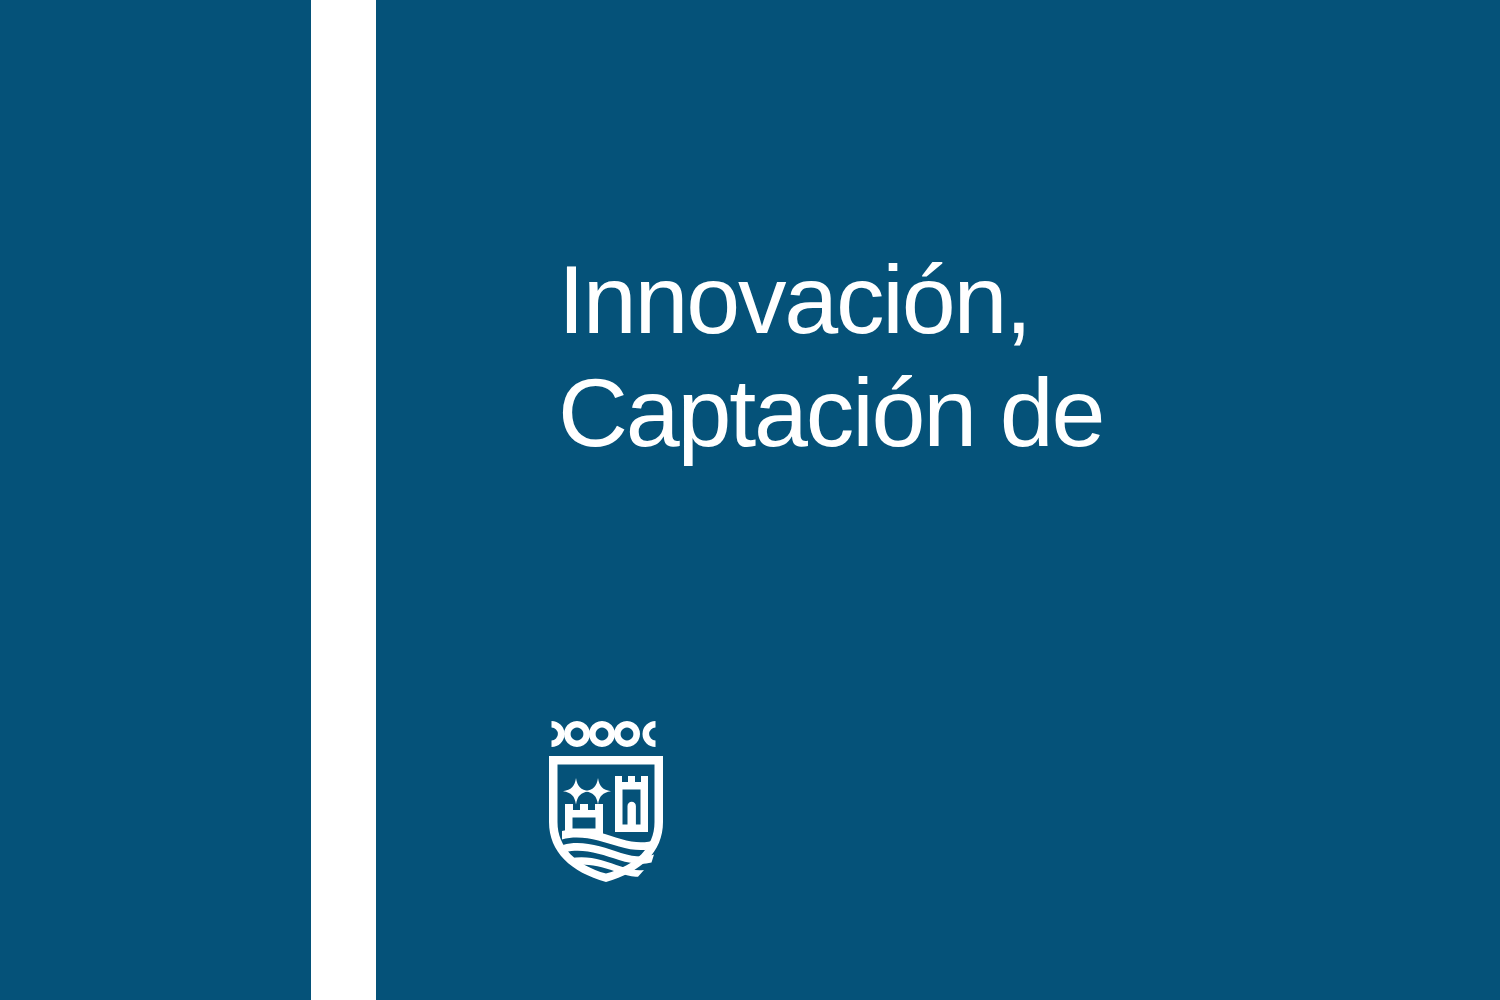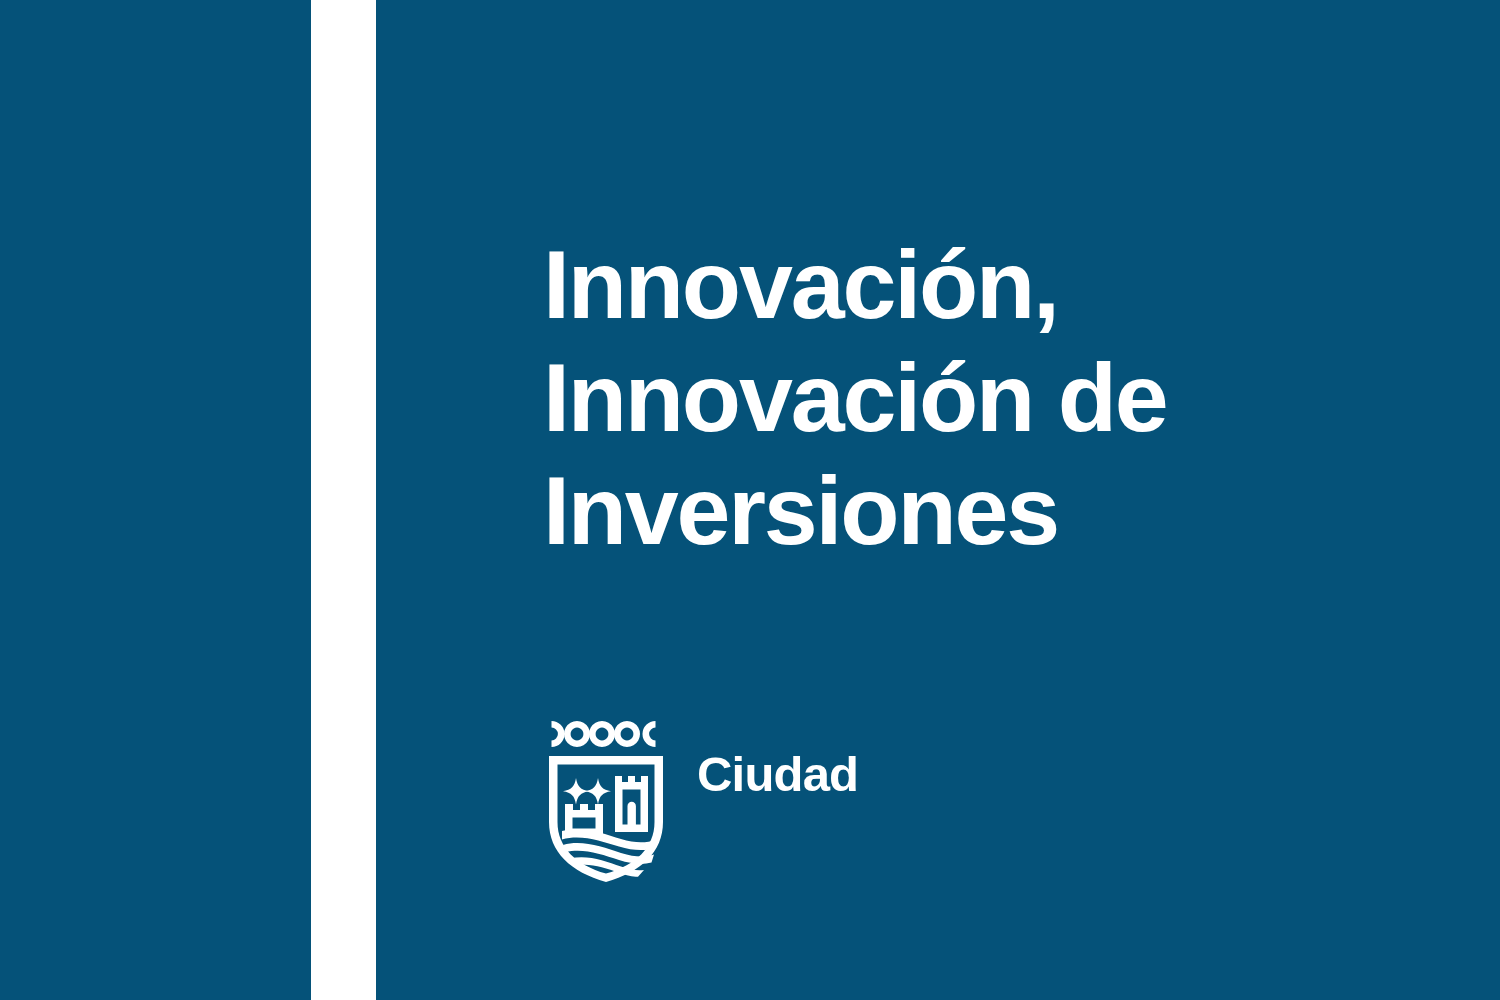--- a/index.html
+++ b/index.html
@@ -28,25 +28,25 @@
 
   
   .content {
     position: absolute;
     left: 543px;
     top: 228px;
     width: 900px;
   }
 
   .headline {
-    margin: 0;
+    margin: 15px;
     padding: 0;
     color: #ffffff;
     font-family: "Liberation Sans", sans-serif;
-    font-weight: 700;
+    font-weight: 400;
     font-size: 97px;
     line-height: 113px;
     letter-spacing: -2.2px;
     white-space: nowrap;
   }
   .headline .ln { display: block; }
 
   
   .logo-lockup {
     position: absolute;
@@ -78,22 +78,21 @@
 </head>
 <body>
 
 <div class="canvas">
 
   <div class="stripe"></div>
 
   <div class="content">
     <h1 class="headline">
       <span class="ln">Innovación,</span>
-      <span class="ln">Innovación de</span>
-      <span class="ln">Inversiones</span>
+      <span class="ln">Captación de</span>
     </h1>
   </div>
 
   <div class="logo-lockup">
 
     <div class="shield-wrap">
       <svg viewBox="0 0 126 165" xmlns="http://www.w3.org/2000/svg" aria-hidden="true">
         <g fill="#ffffff">
 
           <path d="M8.5 3.0 A13 13 0 0 1 8.5 29.0 L8.5 22.4 A6.4 6.4 0 0 0 8.5 9.6 Z"></path>
@@ -138,18 +137,17 @@
           "></path>
 
           <path d="M19 113 C38 107 60 115 78 121 C92 125.5 104 125 112 122 L112 130 C103 133 90 133 76 128.6 C58 123 38 116 19 121.5 Z"></path>
           <path d="M20 127 C39 121.5 60 129 78 135 C92 139.4 103 139.2 111 136.6 L108.5 144.4 C100 146.6 89 146.2 76 142 C58 136.2 39 129.8 22.5 134.4 Z"></path>
           <path d="M27 140.5 C45 136.5 62 143 78 148.6 C88 152 95 152.8 101 152 L95 158.8 C89 158.8 84 157.6 76 154.8 C62 150 48 145 34 147.4 Z"></path>
         </g>
       </svg>
     </div>
 
     <div class="logo-text">
-      <span class="ln">Ciudad</span>
     </div>
 
   </div>
 
 </div>
 
 </body></html>

